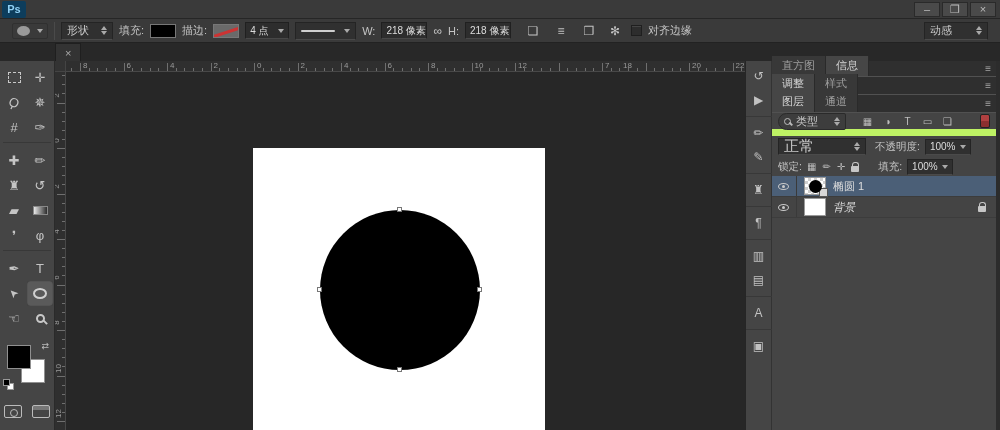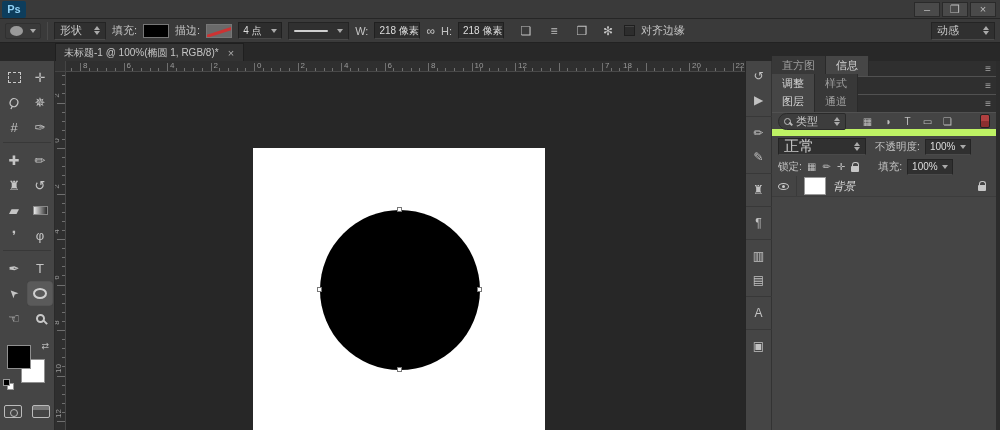--- a/index.html
+++ b/index.html
@@ -8,21 +8,21 @@
 
   
   .menubar{height:19px;background:#3a3a3a;border-bottom:1px solid #262626;display:flex;align-items:center;flex:0 0 19px}
   .pslogo{width:24px;height:17px;margin-left:2px;background:#0d3d5c;color:#8fd0f4;font-weight:bold;font-size:11px;display:flex;align-items:center;justify-content:center;border-radius:2px}
   .menuitems{display:flex;margin-left:12px;gap:0}
   .mitem{padding:2px 12px;font-size:11px;color:#cccccc;cursor:default}
   .winctl{margin-left:auto;display:flex;align-items:center;margin-right:4px}
   .wbtn{width:26px;height:15px;display:flex;align-items:center;justify-content:center;color:#bbb;font-size:11px;background:#4a4a4a;border:1px solid #2a2a2a;margin-left:2px}
 
   
-  .optionsbar{height:24px;background:#3a3a3a;border-bottom:1px solid #222;display:flex;align-items:center;flex:0 0 24px;padding:0 5px;gap:6px}
+  .optionsbar{height:24px;background:#3a3a3a;border-bottom:1px solid #222;display:flex;align-items:center;flex:0 0 24px;padding:0 12px;gap:6px}
   .osep{width:1px;height:18px;background:#2e2e2e;border-right:1px solid #4a4a4a}
   .toolpreset{display:flex;align-items:center;gap:3px;padding:2px 4px;border:1px solid #303030;border-radius:2px}
   .ellipse-mini{width:13px;height:10px;border-radius:50%;background:#9a9a9a}
   .lbl{color:#c4c4c4;font-size:11px;white-space:nowrap}
   .sel{display:flex;align-items:center;gap:5px;background:#303030;border:1px solid #242424;border-bottom-color:#4a4a4a;padding:2px 5px;min-width:52px;height:18px}
   .fld{display:flex;align-items:center;background:#2d2d2d;border:1px solid #202020;border-bottom-color:#484848;color:#ddd;font-size:10px;padding:1px 4px;height:17px;white-space:nowrap;overflow:hidden}
   .dda{display:flex;flex-direction:column;gap:1px;margin-left:auto;padding-left:4px}
   .dda i{display:block;width:0;height:0;border-left:3px solid transparent;border-right:3px solid transparent}
   .dda .u{border-bottom:4px solid #aaa}.dda .d{border-top:4px solid #aaa}
   .da{width:0;height:0;border-left:3px solid transparent;border-right:3px solid transparent;border-top:4px solid #aaa;margin-left:4px}
@@ -184,21 +184,20 @@
       <span>动感</span>
       <span class="dda">
           <i class="u"></i>
           <i class="d"></i>
         </span>
     </div>
   </div>
 
   <div class="tabbar">
     <div class="doc-tab">
-      <span>未标题-1 @ 100%(椭圆 1, RGB/8)*</span>
       <span class="close">×</span>
     </div>
   </div>
 
   <div class="workarea">
 
     <div class="toolpanel">
       <div class="toolsgrid" id="tools-grid">
           <div class="tool">
             <span class="ci marquee"></span>
@@ -533,20 +532,28 @@
               <span class="licon">✛</span>
               <span class="licon padlock"></span>
             </div>
           <span class="lbl" style="margin-left:14px;font-size:10.5px">填充:</span>
           <div class="valbox">
             <span>100%</span>
             <span class="da"></span>
           </div>
         </div>
 
+        <div class="layerrow selected">
+          <span class="eye"></span>
+          <span class="eyesep"></span>
+          <span class="thumb checker">
+              <span class="badge"></span>
+            </span>
+          <span class="lname">椭圆 1</span>
+        </div>
         <div class="layerrow">
           <span class="eye"></span>
           <span class="eyesep"></span>
           <span class="thumb"></span>
           <span class="lname italic">背景</span>
           <span class="padlock rowlock"></span>
         </div>
 
         <div class="panelfill"></div>
       </div>

